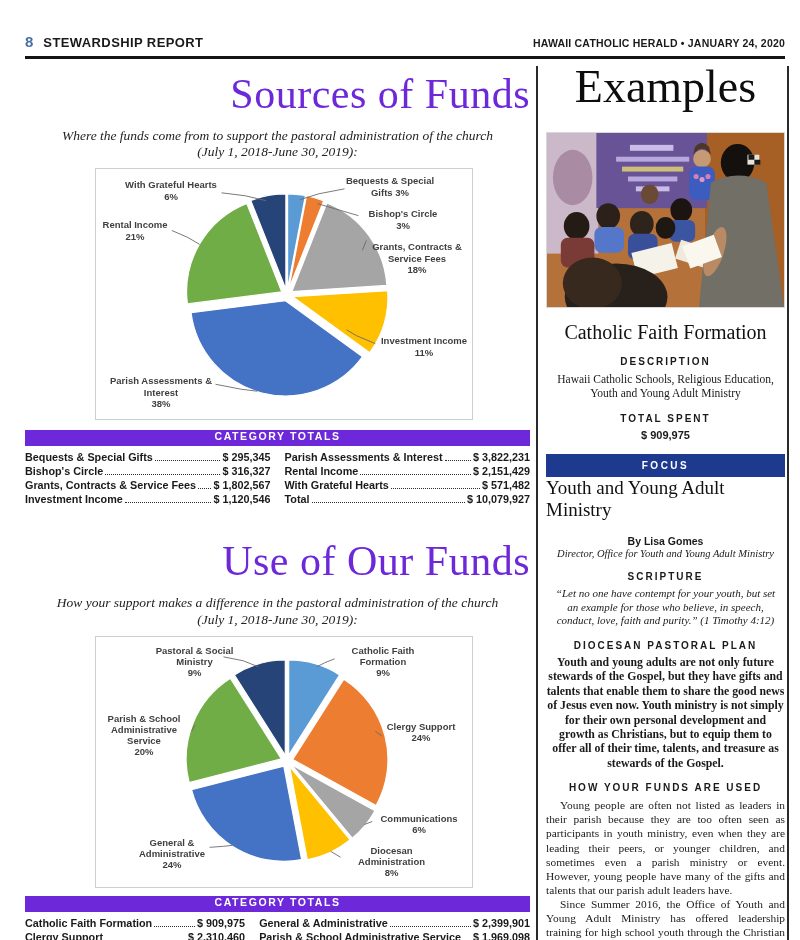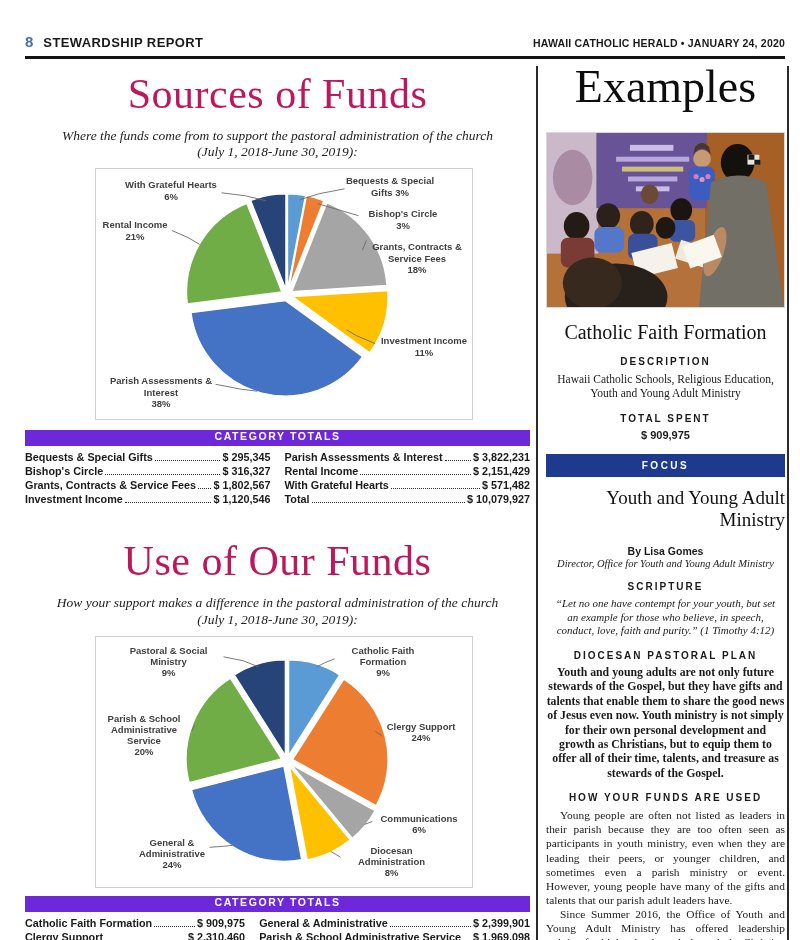--- a/index.html
+++ b/index.html
@@ -16,21 +16,21 @@
   .header-rule { position:absolute; top:56px; left:25px; right:15px; height:3px; background:#141414; }
 
   
   .left-col { position:absolute; left:25px; top:62px; width:505px; }
   .right-col { position:absolute; left:546px; top:60px; width:239px; }
   .vrule { position:absolute; top:66px; bottom:0; width:2px; background:#2a2a2a; }
   .vrule.v1 { left:536px; }
   .vrule.v2 { left:787px; }
 
   
-  .big-title { font-family:"Liberation Serif", serif; font-size:42px; font-weight:normal; text-align:center; color:#be185d; letter-spacing:.5px; }
+  .big-title { font-family:"Liberation Serif", serif; font-size:42px; font-weight:normal; text-align:right; color:#6d28d9; letter-spacing:.5px; }
   .big-title.t1 { margin-top:8px; }
   .big-title.t2 { margin-top:30px; }
   .subtitle { font-family:"Liberation Serif", serif; font-style:italic; font-size:13.5px; text-align:center; color:#222; margin-top:10px; line-height:1.2; }
 
   
   .chartbox { position:relative; width:378px; height:252px; margin:8px 0 0 70px; border:1px solid #cfcfcf; background:#fff; }
   .chartbox svg.pie { position:absolute; inset:0; width:100%; height:100%; }
   .pie-label { position:absolute; font-size:9.5px; font-weight:bold; color:#3f3f3f; text-align:center; line-height:1.18; }
   .leaders polyline { fill:none; stroke:#6a6a6a; stroke-width:.9; }
 
@@ -47,21 +47,21 @@
 
   
   .ex-title { font-family:"Liberation Serif", serif; font-size:46px; text-align:center; color:#0d0d0d; line-height:1; margin-top:4px; }
   .photo-wrap { margin-top:22px; border:1px solid #d8d8d8; width:239px; height:176px; overflow:hidden; }
   .prog-heading { font-family:"Liberation Serif", serif; font-size:20px; text-align:center; margin-top:13px; color:#111; }
   .mini-label { font-size:10px; font-weight:bold; letter-spacing:2px; text-align:center; margin-top:12px; }
   .desc-text { font-family:"Liberation Serif", serif; font-size:11.5px; text-align:center; margin-top:5px; line-height:1.25; }
   .total-amt { font-size:11px; font-weight:bold; text-align:center; margin-top:5px; }
   .focus-bar { height:23px; background:#1e3a8f; color:#fff; display:flex; align-items:center; justify-content:center;
                font-size:10px; font-weight:bold; letter-spacing:2.5px; margin-top:13px; }
-  .focus-heading { font-family:"Liberation Serif", serif; font-size:19px; text-align:right; margin-top:10px; color:#111; }
+  .focus-heading { font-family:"Liberation Serif", serif; font-size:19px; text-align:left; color:#111; }
   .byline { font-size:10.5px; font-weight:bold; text-align:center; margin-top:14px; }
   .byline-title { font-family:"Liberation Serif", serif; font-style:italic; font-size:10.5px; text-align:center; margin-top:1px; }
   .scripture { font-family:"Liberation Serif", serif; font-style:italic; font-size:11px; text-align:center; margin-top:5px; line-height:1.25; padding:0 4px; }
   .plan-text { font-family:Liberation Serif, serif; font-size:11.8px; font-weight:bold; text-align:center; margin-top:4px; line-height:1.22; }
   .art-body { margin-top:5px; }
   .art-body p { font-family:"Liberation Serif", serif; font-size:11.4px; text-align:justify; text-indent:14px; line-height:1.24; }
 </style>
 </head>
 <body>
 
@@ -193,21 +193,21 @@
           <polyline points="96,95 99,89"></polyline>
           <polyline points="128,20 148,24 163,30"></polyline>
         </g>
       </svg>
       <div class="pie-label" style="left:242px;top:8px;width:90px"><span>Catholic Faith Formation</span><br><span>9%</span></div>
       <div class="pie-label" style="left:284px;top:84px;width:82px"><span>Clergy Support</span><br><span>24%</span></div>
       <div class="pie-label" style="left:280px;top:176px;width:86px"><span>Communications</span><br><span>6%</span></div>
       <div class="pie-label" style="left:248px;top:208px;width:95px"><span>Diocesan Administration</span><br><span>8%</span></div>
       <div class="pie-label" style="left:36px;top:200px;width:80px"><span>General &amp; Administrative</span><br><span>24%</span></div>
       <div class="pie-label" style="left:-2px;top:76px;width:100px"><span>Parish &amp; School Administrative Service</span><br><span>20%</span></div>
-      <div class="pie-label" style="left:30px;top:8px;width:85px"><span>Pastoral &amp; Social Ministry</span><br><span>9%</span></div>
+      <div class="pie-label" style="left:56px;top:8px;width:85px"><span>Pastoral &amp; Social Ministry</span><br><span>9%</span></div>
     </div>
 
     <div class="totals-bar b2">
         <span>CATEGORY TOTALS</span>
       </div>
     <div class="totals-table">
       <div class="tcol">
           <div class="trow">
             <span class="tlabel">Catholic Faith Formation</span>
             <span class="tdots"></span>

